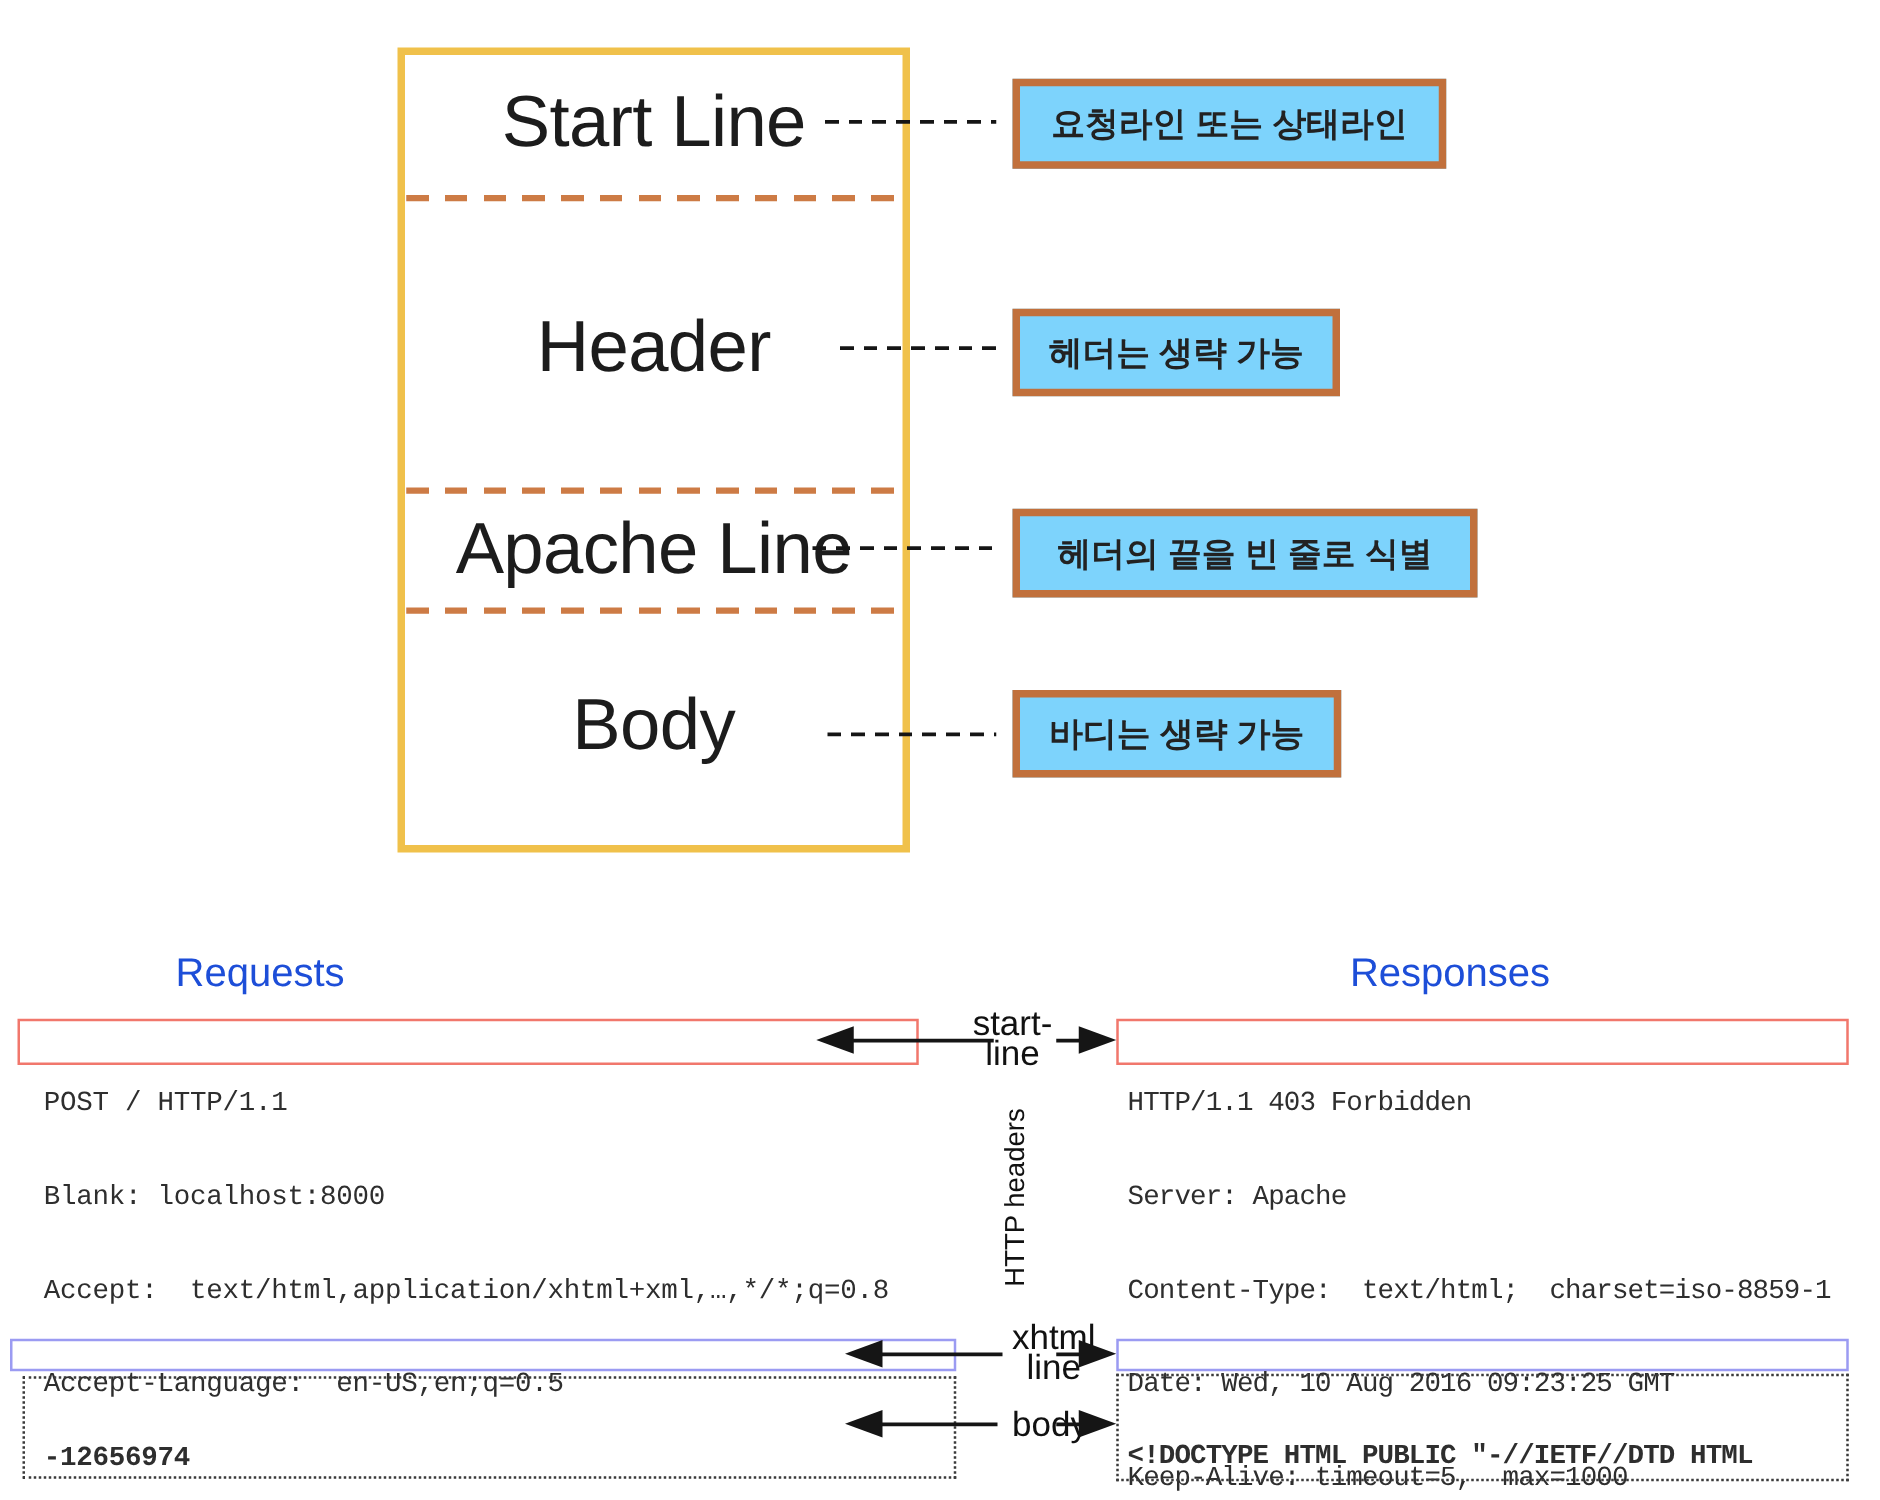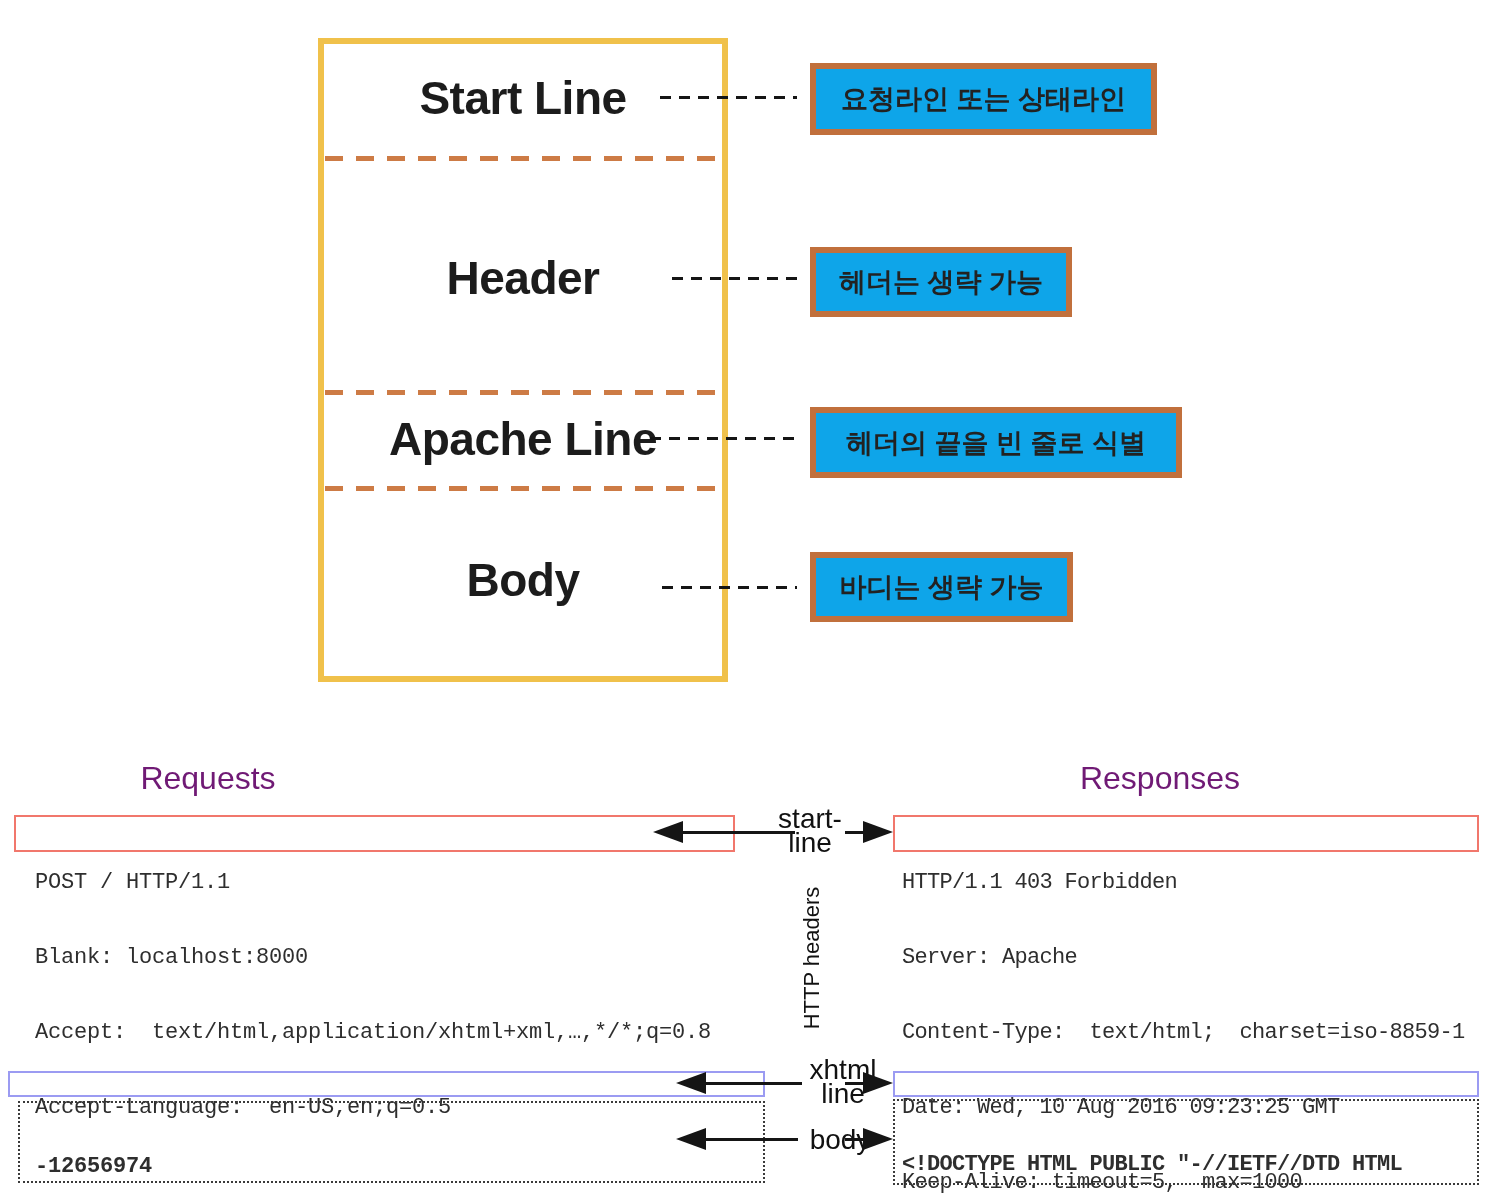--- a/index.html
+++ b/index.html
@@ -14,34 +14,34 @@
     left:318px;top:38px;width:410px;height:644px;
     border:6px solid #F0C14B;box-sizing:border-box;background:#fff;
   }
   .sep{
     left:325px;width:396px;height:5px;
     background:repeating-linear-gradient(to right,#CD7B45 0 18px,transparent 18px 31px);
   }
   .sep1{top:156px}.sep2{top:390px}.sep3{top:486px}
   .big-label{
     left:318px;width:410px;text-align:center;
-    font-size:46px;font-weight:700;line-height:56px;color:#1c1c1c;letter-spacing:-0.5px;
+    font-size:58px;font-weight:400;line-height:56px;color:#1c1c1c;letter-spacing:-0.5px;
   }
   .connector{
     height:3px;
     background:repeating-linear-gradient(to right,#151515 0 11px,transparent 11px 19px);
   }
   .ann-box{
-    left:810px;border:6px solid #C1703C;box-sizing:border-box;background:#0ea5e9;
+    left:810px;border:6px solid #C1703C;box-sizing:border-box;background:#7dd3fc;
     display:flex;align-items:center;justify-content:center;
     font-size:27px;font-weight:700;color:#222;white-space:pre;
   }
 
   
-  .col-title{font-size:32px;color:#701a75;width:200px;text-align:center;line-height:36px;}
+  .col-title{font-size:32px;color:#1d4ed8;width:200px;text-align:center;line-height:36px;}
   .code{
     font-family:"Liberation Mono",monospace;font-size:22px;line-height:25px;
     color:#2e2e2e;white-space:pre;
   }
   .code-left{letter-spacing:-0.2px;}
   .code-right{letter-spacing:-0.7px;}
   .rect{box-sizing:border-box;background:transparent;}
   .rect-red{border:2px solid #F1776C;}
   .rect-blue{border:2px solid #9B9BF2;}
   .rect-dotted{border:2px dotted #3a3a3a;font-weight:bold;}

